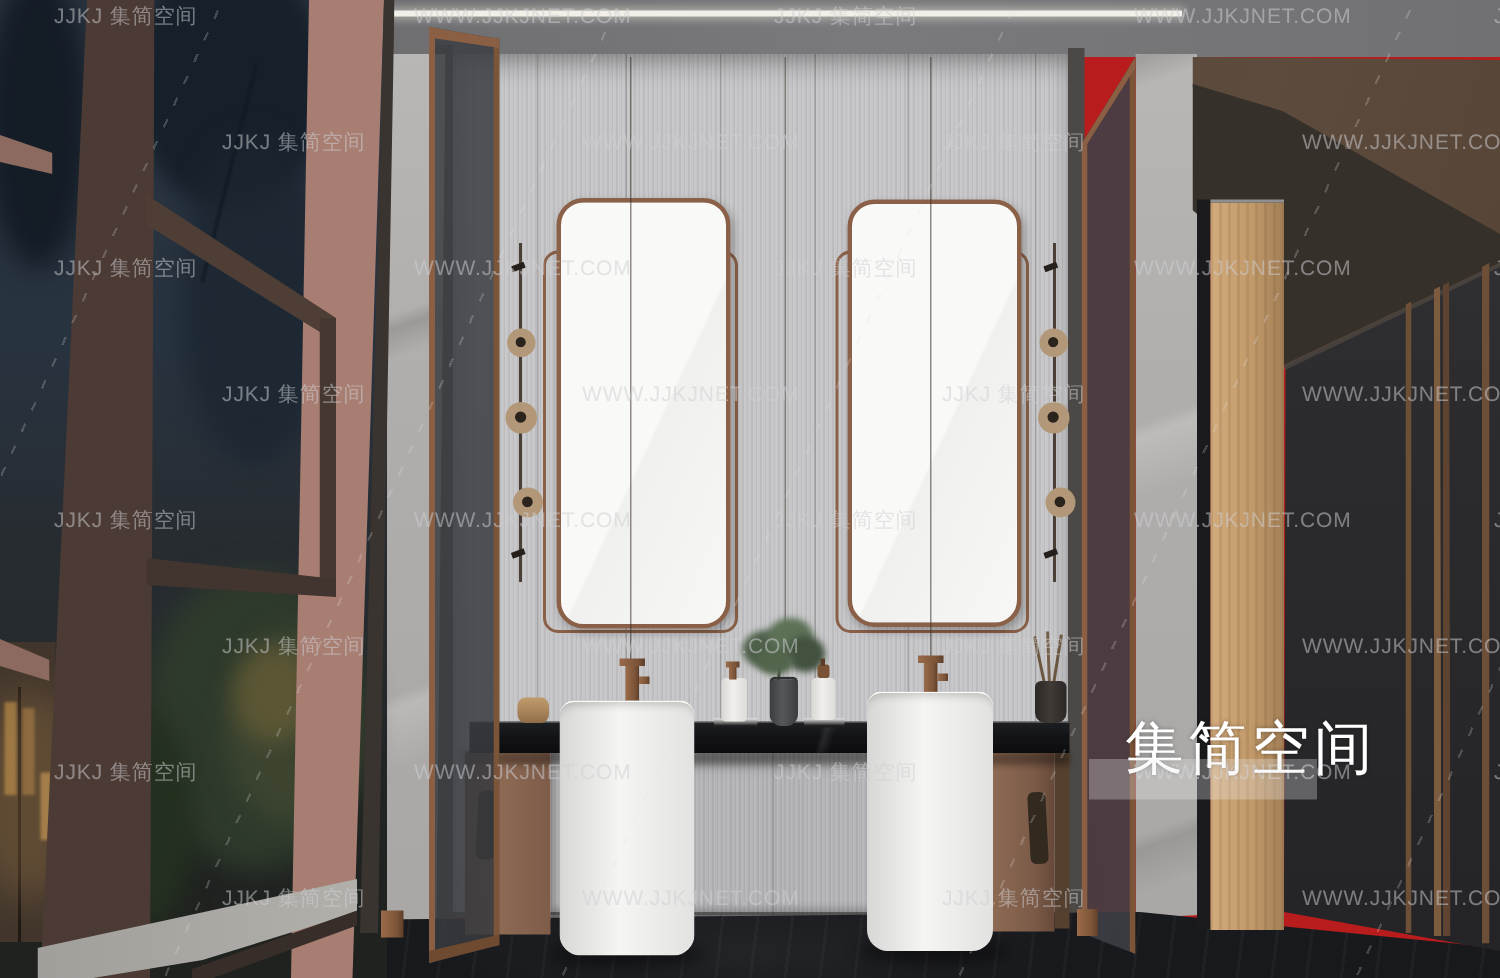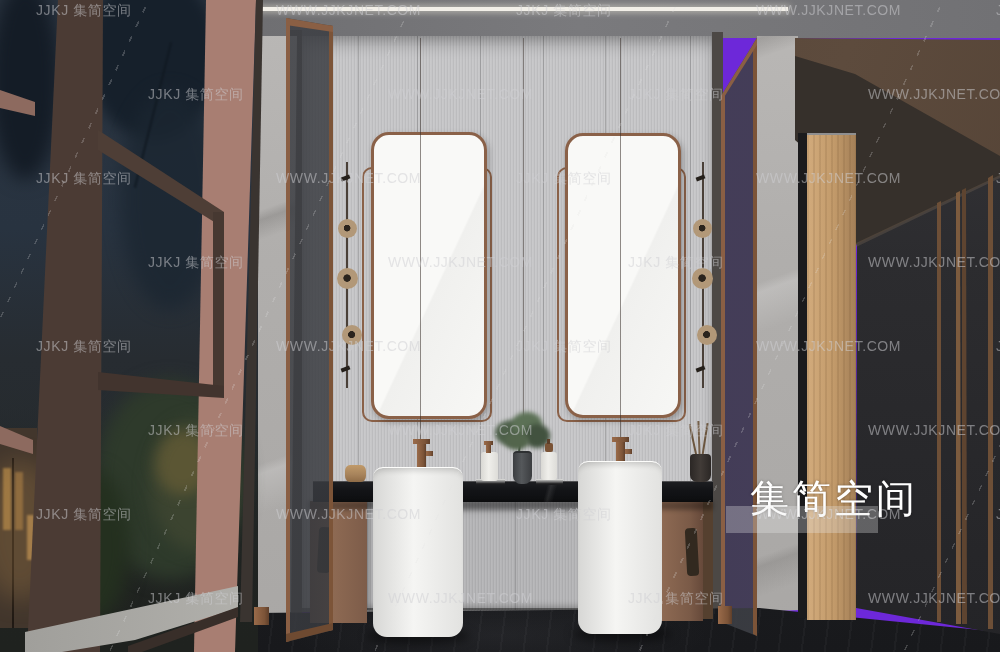--- a/index.html
+++ b/index.html
@@ -1,17 +1,17 @@
 <!DOCTYPE html>
 <html><head>
 <meta charset="utf-8">
 <style>
   html,body{margin:0;padding:0;background:#000;}
   #scene{position:relative;width:1000px;height:652px;overflow:hidden;
-         font-family:"Liberation Sans","DejaVu Sans",sans-serif;background:#6d28d9;}
+         font-family:"Liberation Sans","DejaVu Sans",sans-serif;background:#b91c1c;}
   .abs{position:absolute;}
   .clip{position:absolute;inset:0;}
   
   .flute{background-image:repeating-linear-gradient(90deg,
           rgba(0,0,0,.05) 0 1px, rgba(255,255,255,.05) 1px 2px, transparent 2px 3px);}
   .seam{position:absolute;top:0;bottom:0;width:1px;background:rgba(0,0,0,.16);}
   .marble{background:
       linear-gradient(160deg, rgba(255,255,255,.25) 0%, transparent 12%, transparent 30%, rgba(90,88,86,.25) 31%, transparent 33%, transparent 55%, rgba(255,255,255,.18) 56%, transparent 60%, transparent 82%, rgba(90,88,86,.2) 83%, transparent 86%),
       linear-gradient(180deg,#bab8b6,#b0aeac 40%,#a9a7a5);}
   .copper{background:linear-gradient(90deg,#9a6b4a,#7c5438 70%,#5f3f2a);}

